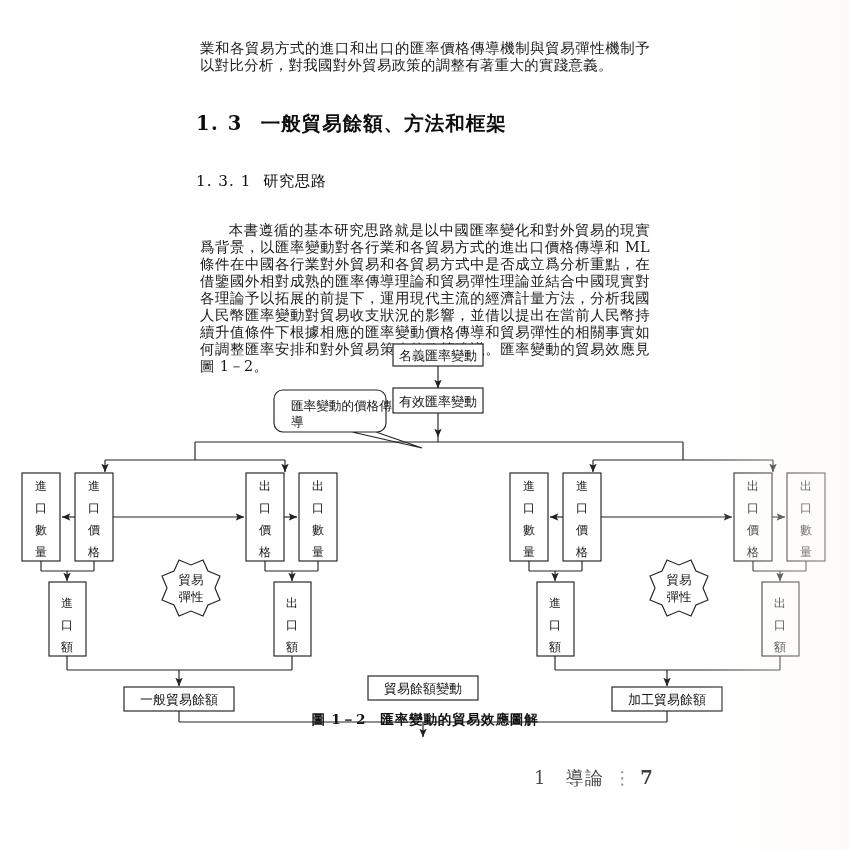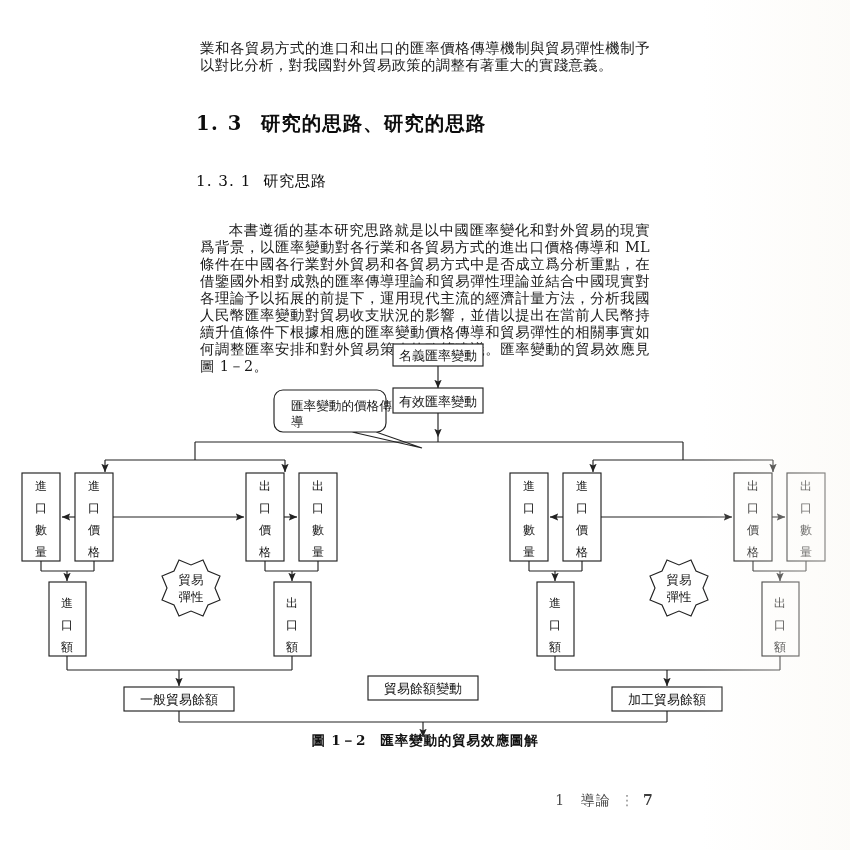--- a/index.html
+++ b/index.html
@@ -73,30 +73,29 @@
   .caption {
     position: absolute;
     left: 0;
     top: 711px;
     width: 850px;
     text-align: center;
     font-size: 13.6px;
     font-weight: bold;
     letter-spacing: 0.8px;
     color: #121212;
-    margin-top: 21px;
   }
   .caption .capnum { margin-right: 14px; }
 
   
   .footer {
     position: absolute;
     right: 196px;
-    bottom: 40px;
-    font-size: 14px;
+    bottom: 60px;
+    font-size: 18px;
     color: #5f5f5f;
     letter-spacing: 1.2px;
     white-space: nowrap;
   }
   .footer .dots {
     display: inline-block;
     margin: 0 9px;
     color: #8d8d8d;
     letter-spacing: 0;
   }
@@ -119,21 +118,21 @@
 
 <div class="page">
 
   <div class="content">
 
     <p class="para">業和各貿易方式的進口和出口的匯率價格傳導機制與貿易彈性機制予以對比分析，對我國對外貿易政策的調整有著重大的實踐意義。</p>
 
     <div class="gap-h2"></div>
 
     <h2 class="h2">
-      <span class="num">1. 3</span><span>研究的思路、研究的思路</span>
+      <span class="num">1. 3</span><span>一般貿易餘額、方法和框架</span>
     </h2>
 
     <div class="gap-h2b"></div>
 
     <h3 class="h3">
       <span class="num">1. 3. 1</span><span>研究思路</span>
     </h3>
 
     <div class="gap-h3"></div>
 

